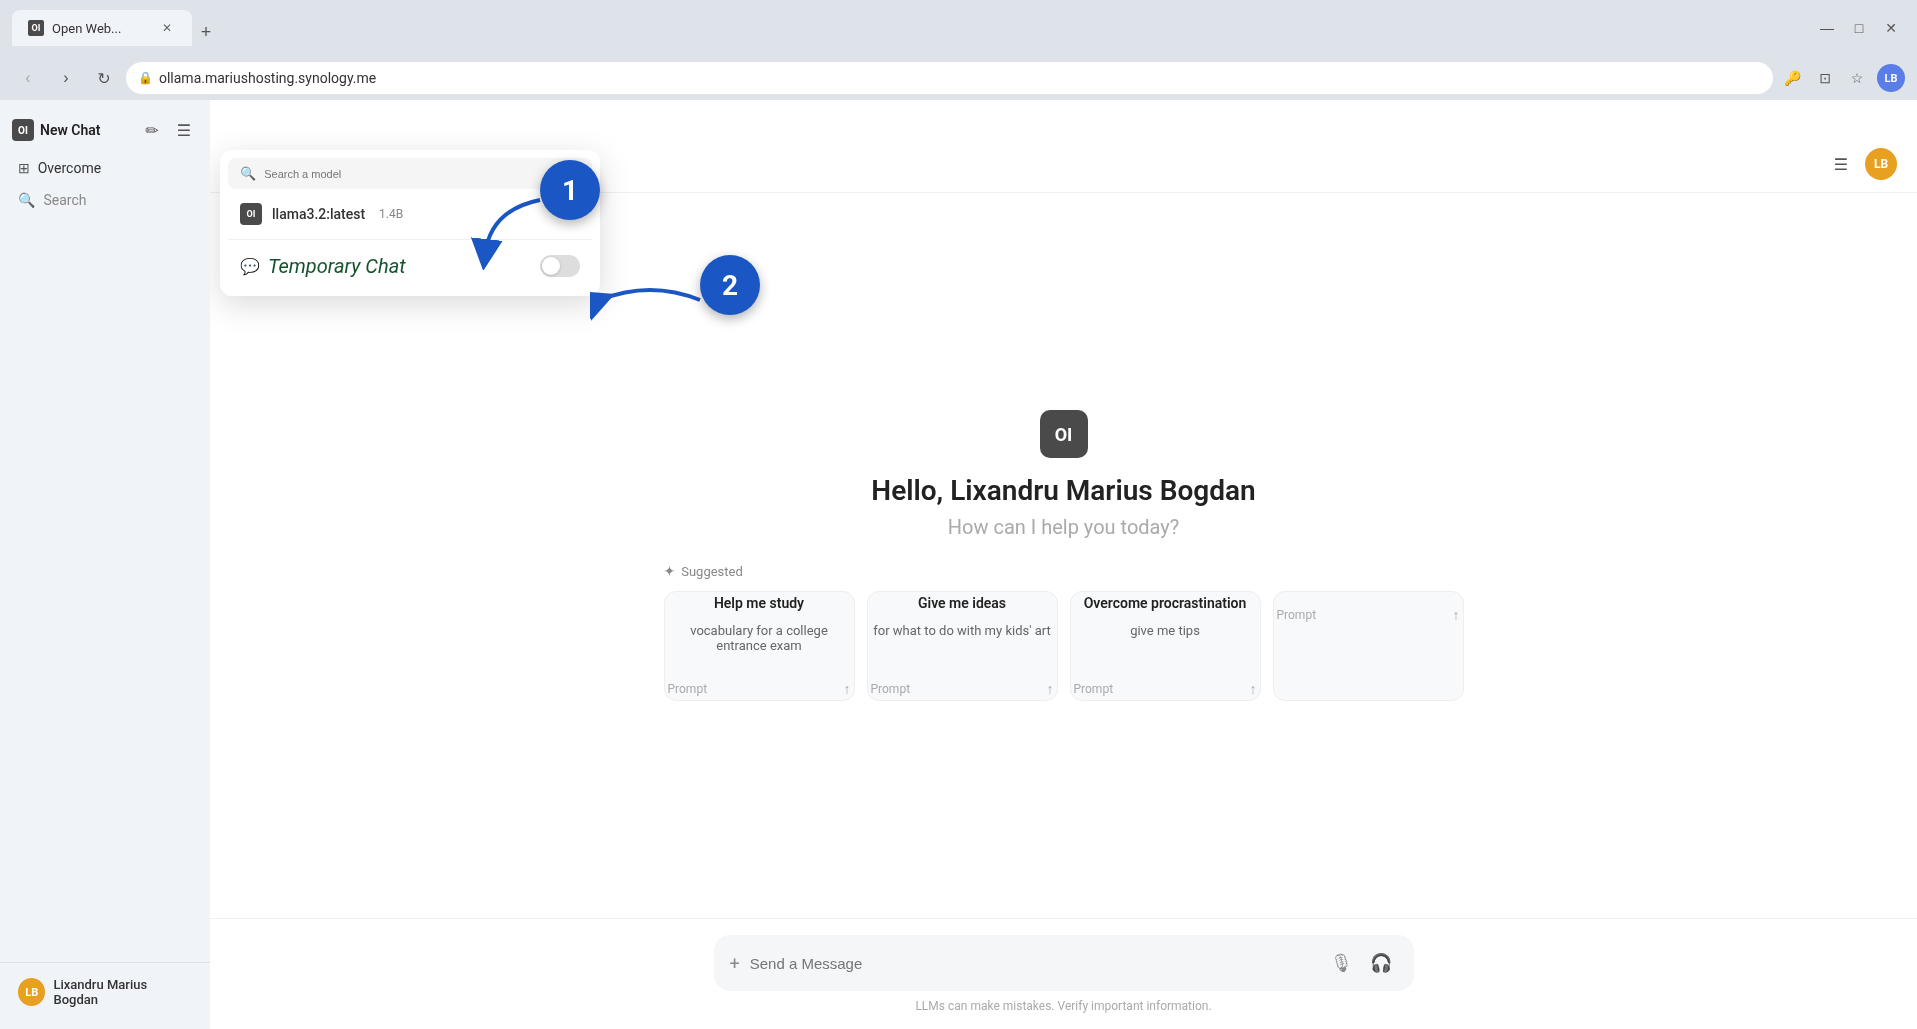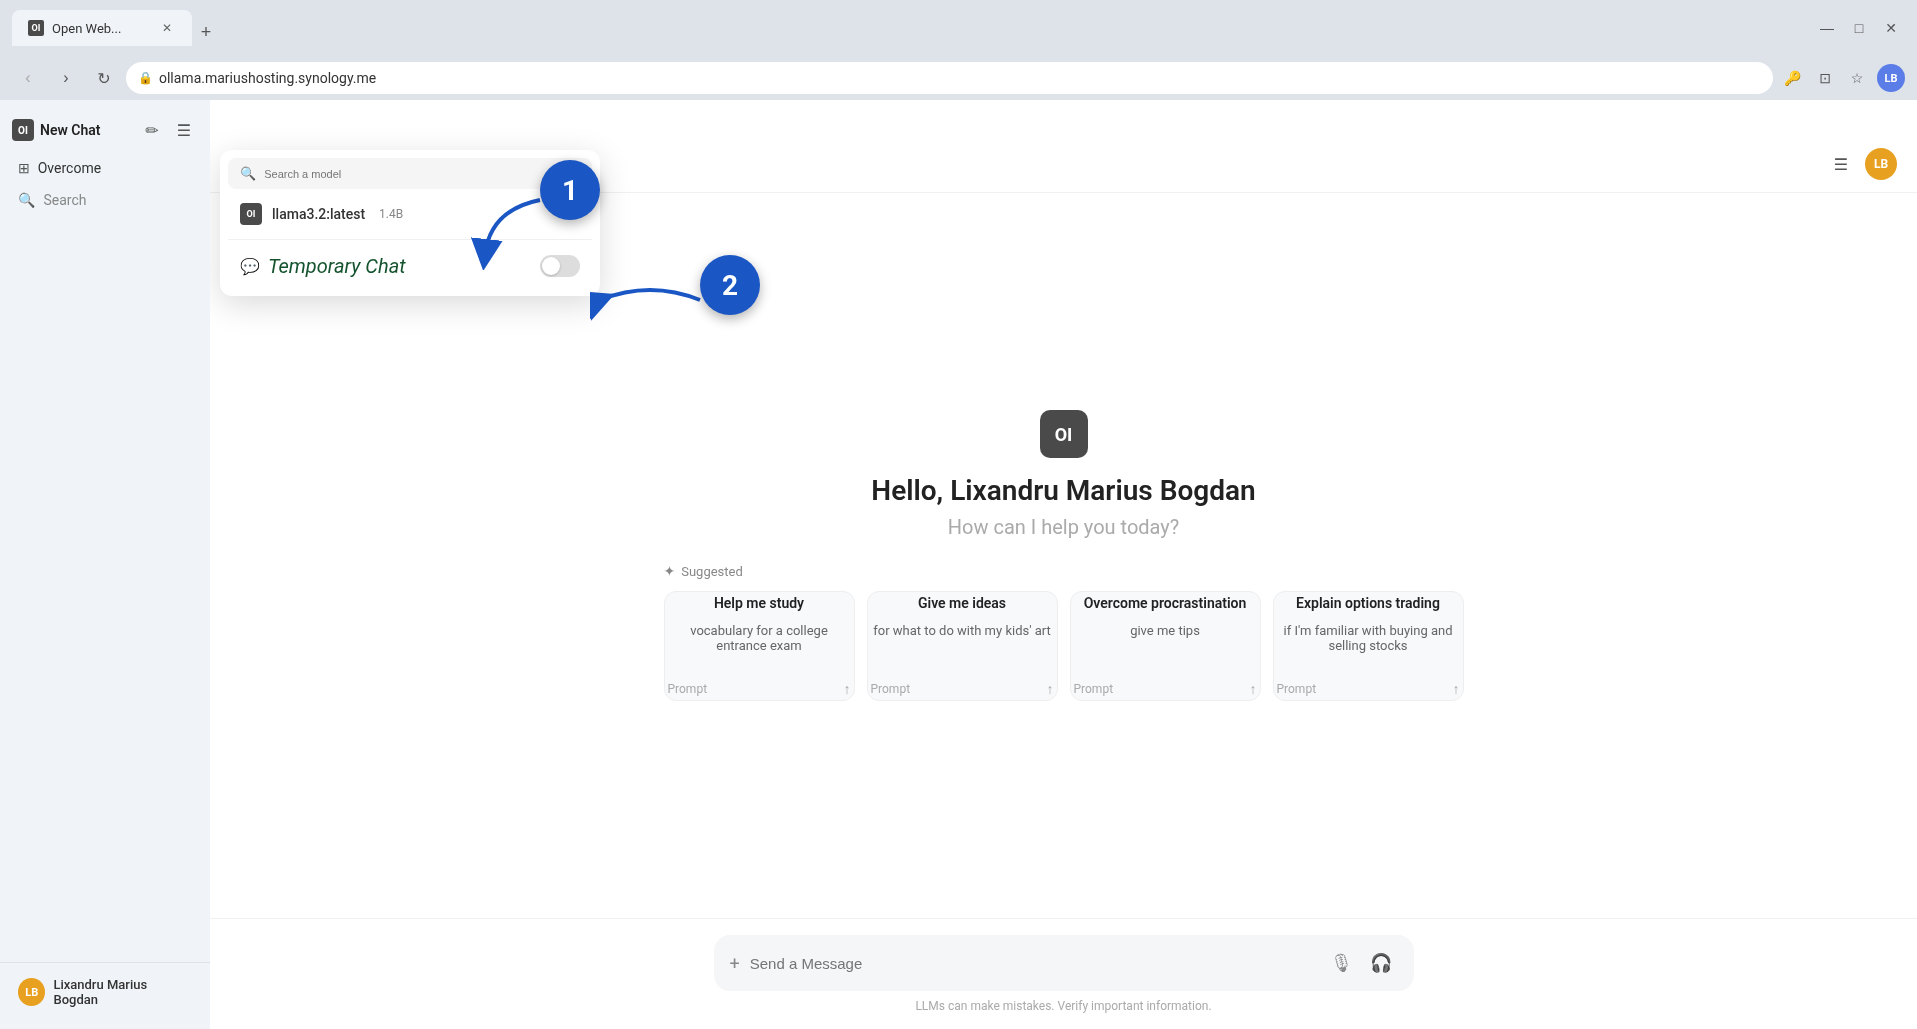--- a/index.html
+++ b/index.html
@@ -307,24 +307,20 @@
             <div>
               <div class="prompt-card-title">Overcome procrastination</div>
               <div class="prompt-card-subtitle">give me tips</div>
             </div>
             <div class="prompt-card-footer">
               <span class="prompt-card-prompt">Prompt</span>
               <span class="prompt-card-arrow">↑</span>
             </div>
           </div>
           <div class="prompt-card">
-            <div>
-              <div class="prompt-card-title">Explain options trading</div>
-              <div class="prompt-card-subtitle">if I'm familiar with buying and selling stocks</div>
-            </div>
             <div class="prompt-card-footer">
               <span class="prompt-card-prompt">Prompt</span>
               <span class="prompt-card-arrow">↑</span>
             </div>
           </div>
         </div>
       </div>
     </div>
 
     <div class="input-area">

